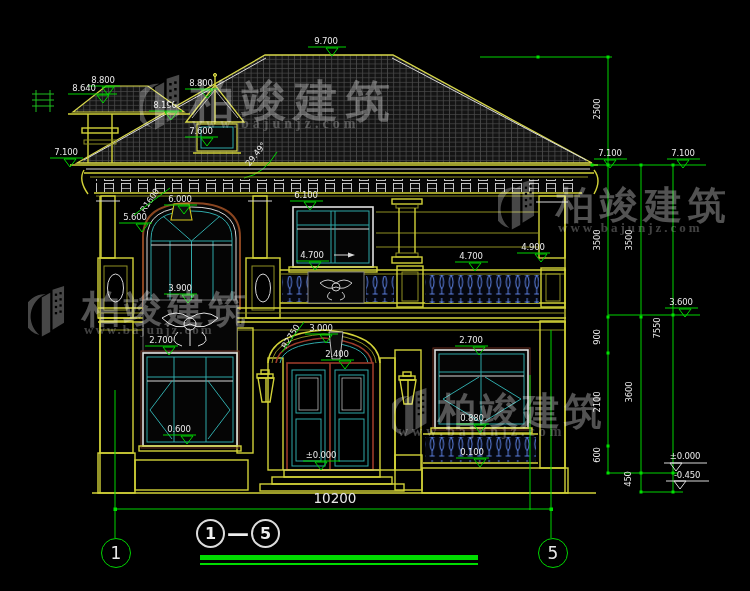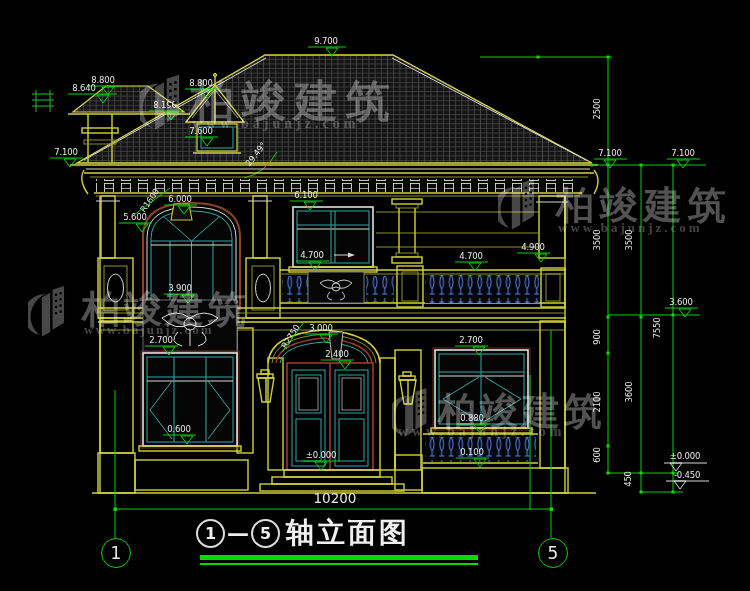--- a/index.html
+++ b/index.html
@@ -554,18 +554,17 @@
       <use href="#wlogo"></use>
     </svg>
 <div class="wm" style="left:438px;top:386px;font-size:38px;letter-spacing:4px">柏竣建筑</div>
 <div class="wm wm-url" style="left:398px;top:424px;font-size:14px;letter-spacing:4px">www.bajunjz.com</div>
 
 
 <div id="titlebar">
   <span class="tc">1</span>
   <span class="tdash">—</span>
   <span class="tc">5</span>
-  <span class="tname">轴立面图</span>
 </div>
 <div class="uline" style="top:555px;height:4.5px"></div>
 <div class="uline" style="top:563px;height:2px"></div>
 
 </div>
 
 </body></html>

